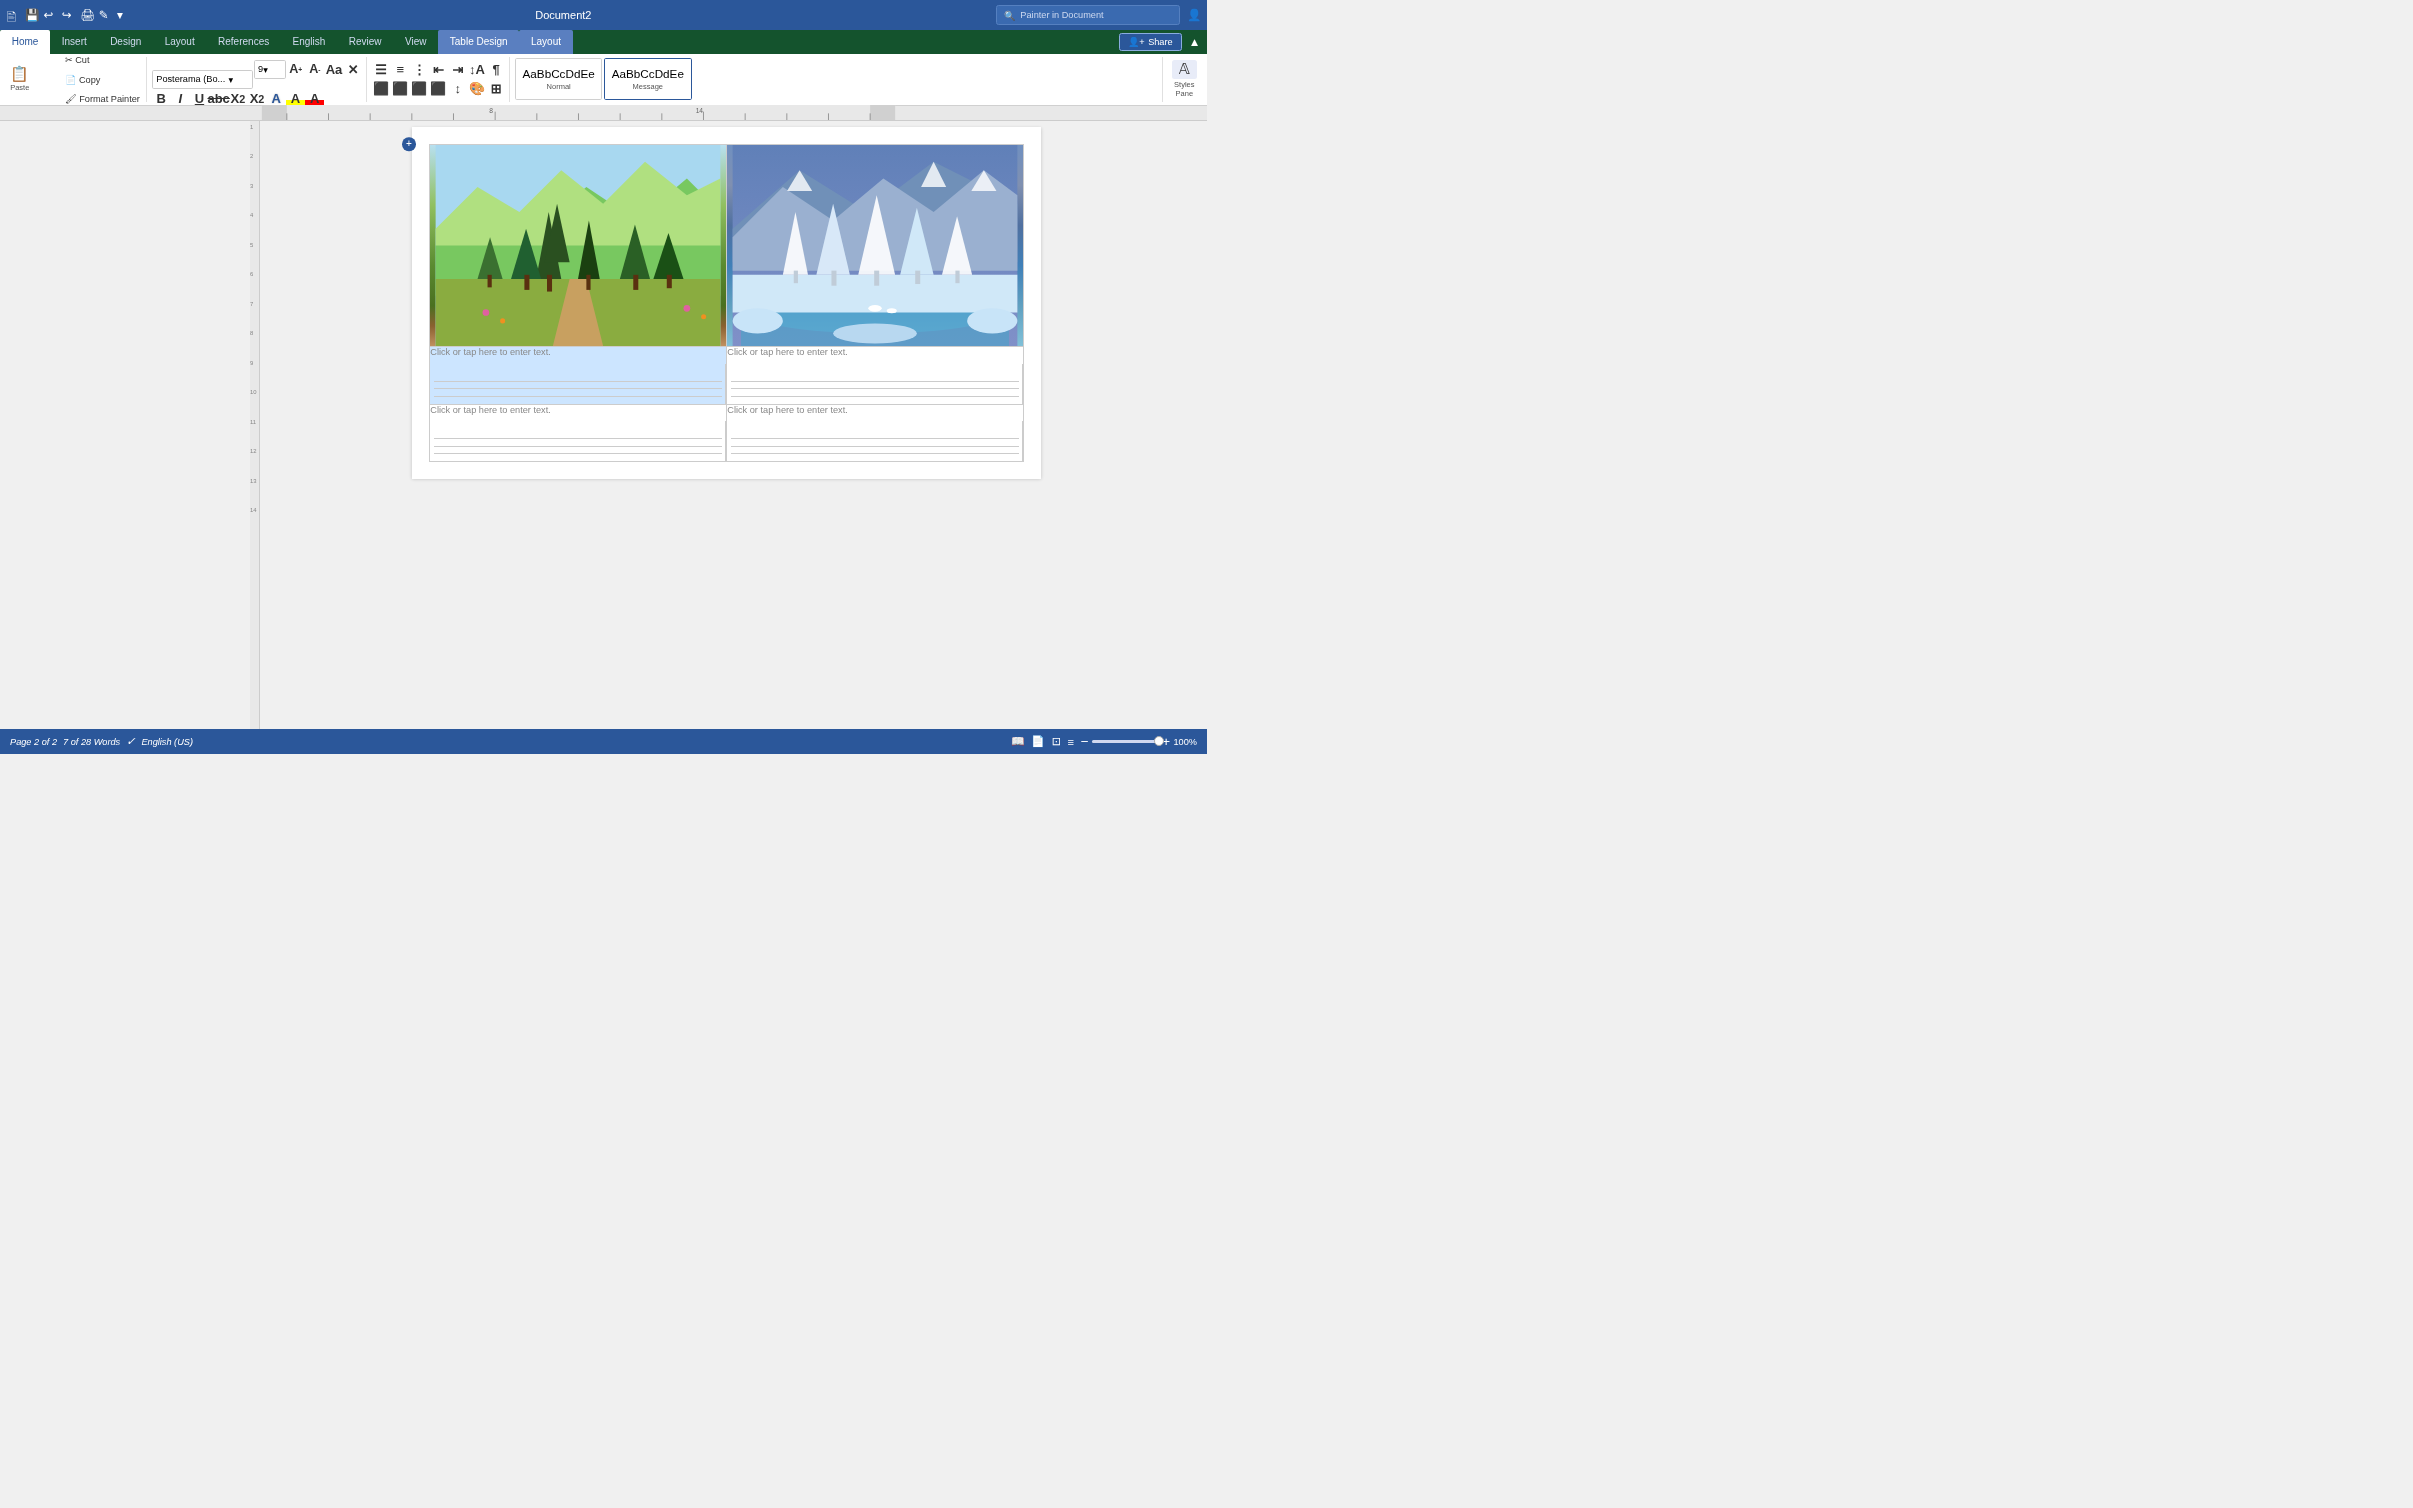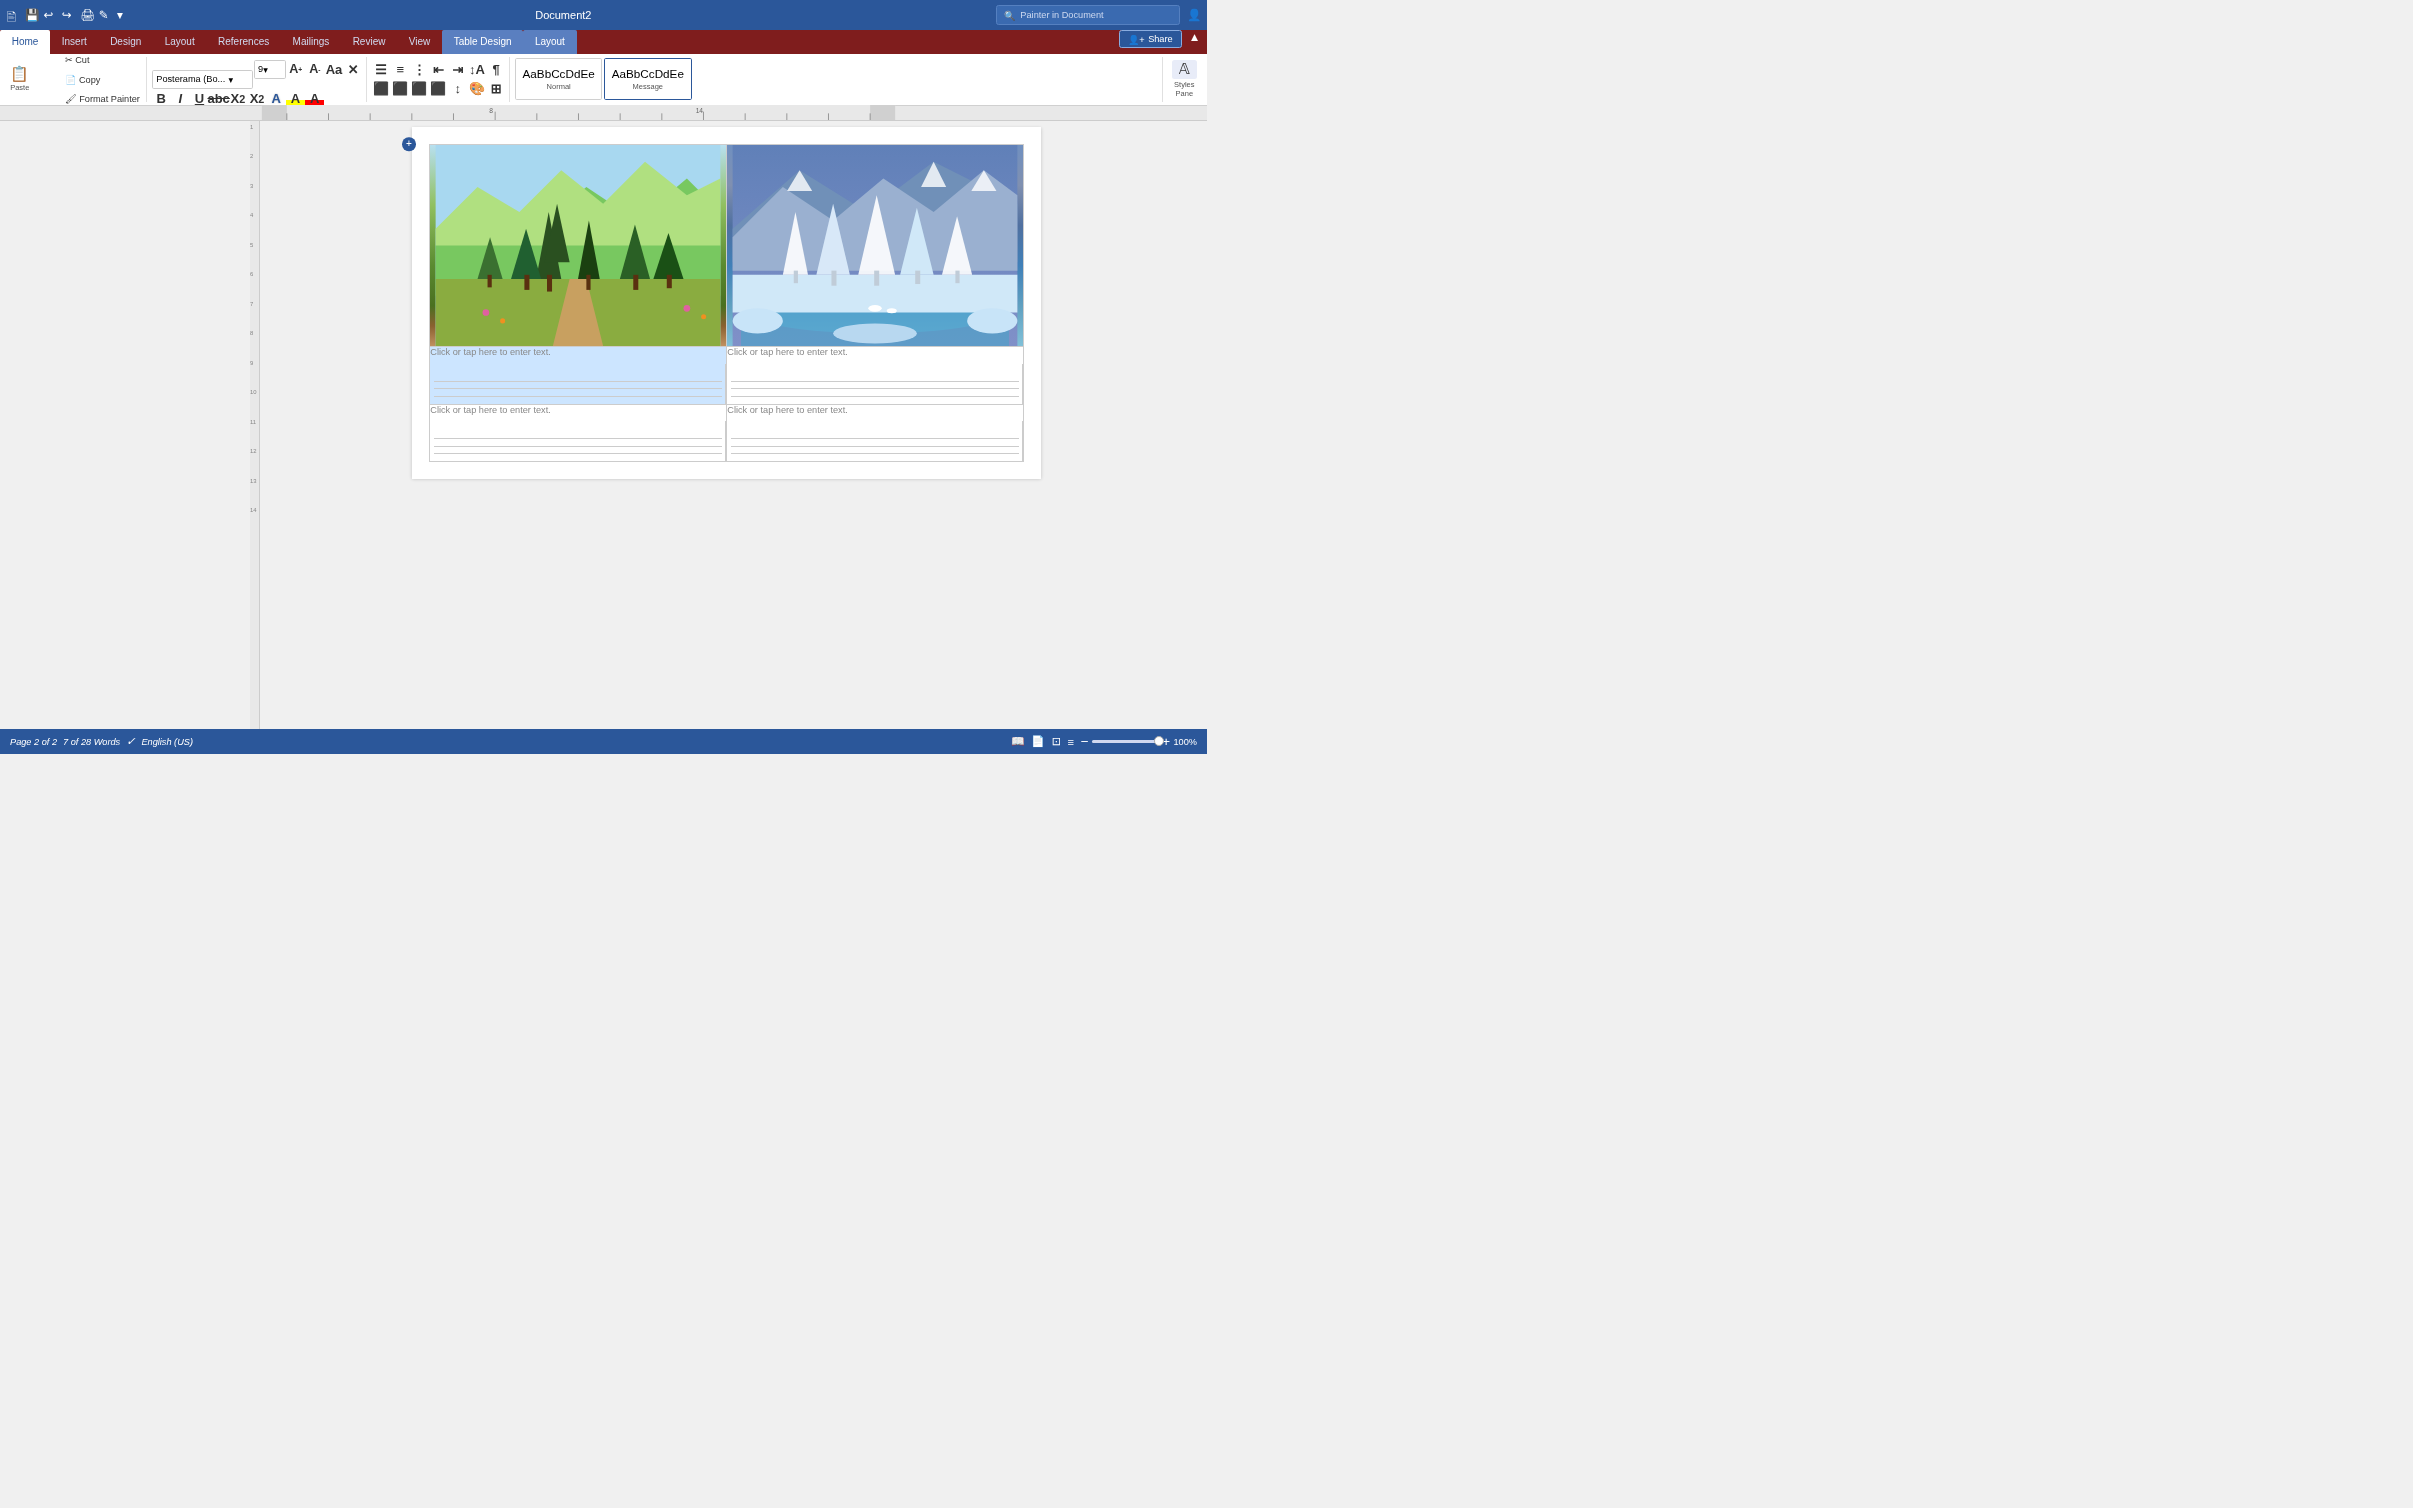--- a/index.html
+++ b/index.html
@@ -28,23 +28,23 @@
       padding: 1.7px 6.7px;
       gap: 5px;
       width: 184px;
       height: 20px;
       cursor: pointer;
     }
     .search-bar span { color: #cdd9f0; font-size: 9.2px; }
 
     
     #ribbon-tabs {
-      background: #7f1d1d;
-      display: flex;
-      align-items: flex-start;
+      background: #14532d;
+      display: flex;
+      align-items: center;
       height: 23.5px;
       padding-left: 0;
     }
     .ribbon-tab {
       padding: 3.4px 11.7px;
       font-size: 10px;
       color: #d0daf0;
       cursor: pointer;
       height: 23.5px;
       display: flex;
@@ -355,21 +355,21 @@
     <span class="titlebar-icon">👤</span>
   </div>
 </div>
 
 <div id="ribbon-tabs">
   <div class="ribbon-tab active">Home</div>
   <div class="ribbon-tab">Insert</div>
   <div class="ribbon-tab">Design</div>
   <div class="ribbon-tab">Layout</div>
   <div class="ribbon-tab">References</div>
-  <div class="ribbon-tab">Mailings</div>
+  <div class="ribbon-tab">English</div>
   <div class="ribbon-tab">Review</div>
   <div class="ribbon-tab">View</div>
   <div class="ribbon-tab highlighted">Table Design</div>
   <div class="ribbon-tab highlighted">Layout</div>
   <div style="flex:1"></div>
   <div class="share-btn">
     <span>👤+</span>
     <span>Share</span>
   </div>
   <span style="color:white;cursor:pointer;padding:0 6.7px;font-size:11.7px;">▲</span>

